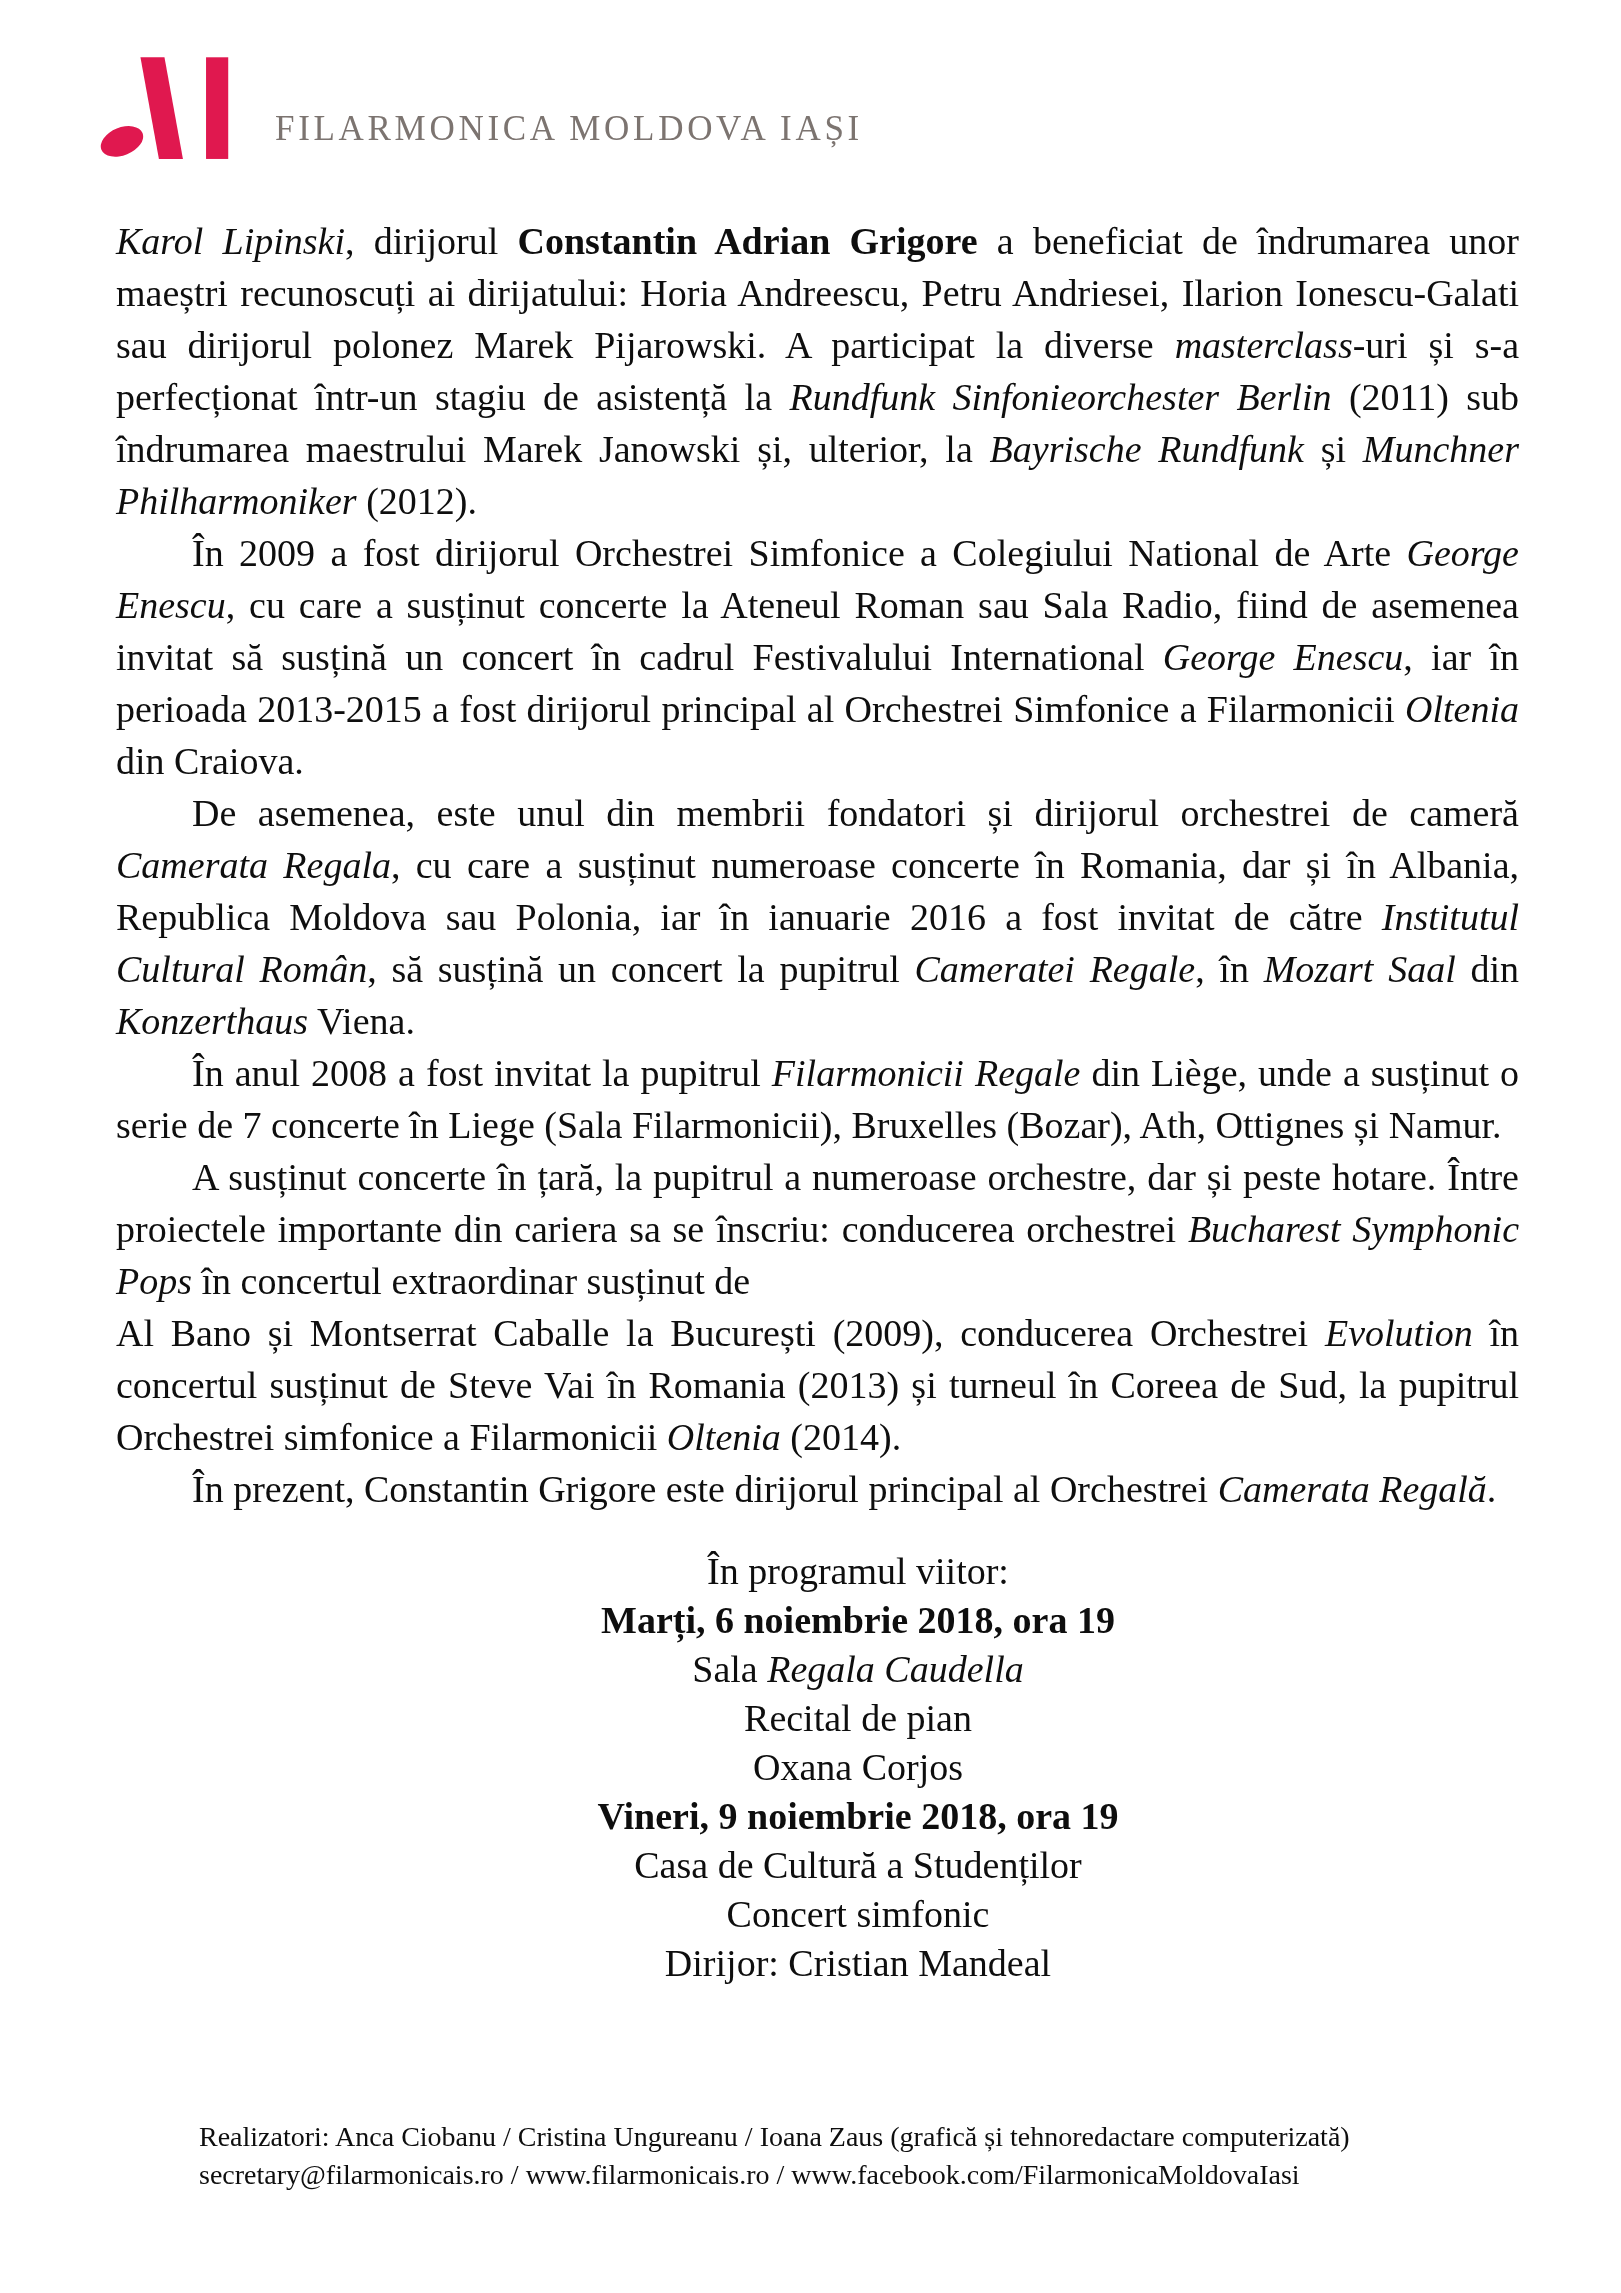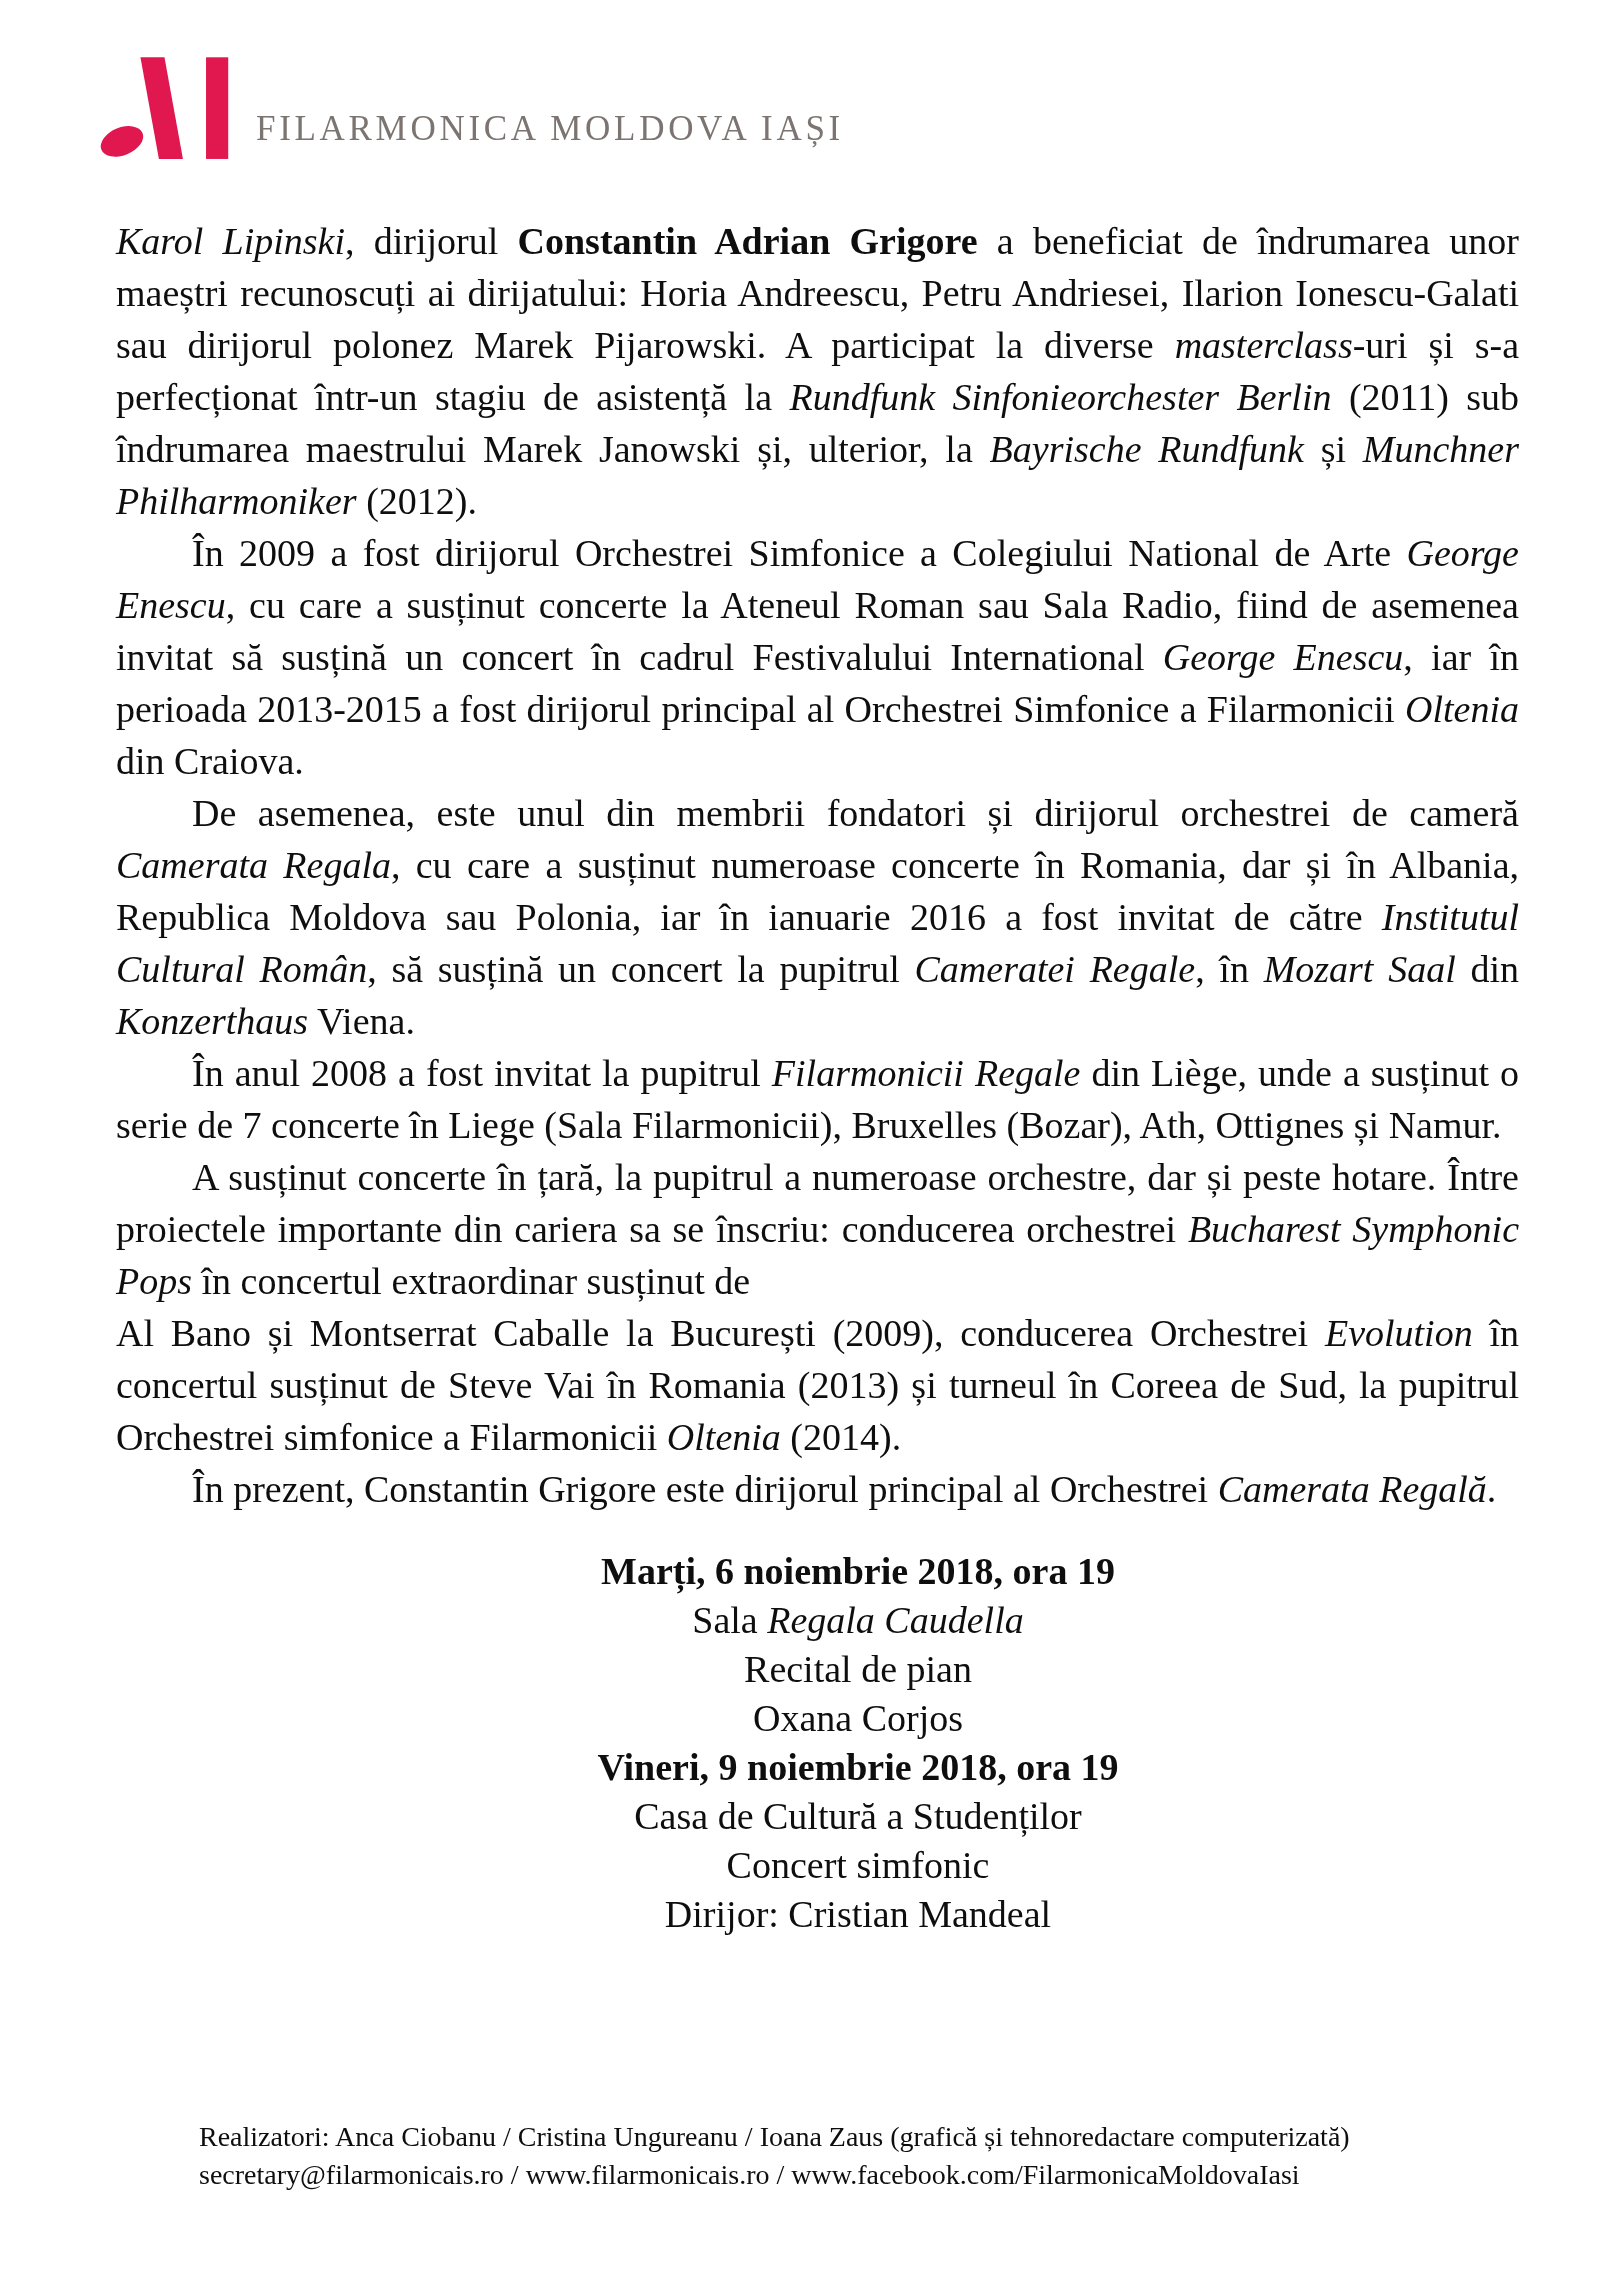--- a/index.html
+++ b/index.html
@@ -14,21 +14,21 @@
   }
   .logo {
     position: absolute;
     left: 97px;
     top: 48px;
     width: 134px;
     height: 111px;
   }
   .brand {
     position: absolute;
-    left: 256px;
+    left: 275px;
     top: 109px;
     font-size: 35px;
     letter-spacing: 3.7px;
     color: var(--brand-color, #7C7470);
     white-space: nowrap;
   }
   .body-text {
     position: absolute;
     left: 116px;
     top: 215px;
@@ -78,20 +78,21 @@
   <div class="body-text">
       <p class="para"><span class="it">Karol Lipinski</span><span>, dirijorul </span><span class="bd">Constantin Adrian Grigore</span><span> a beneficiat de îndrumarea unor maeștri recunoscuți ai dirijatului: Horia Andreescu, Petru Andriesei, Ilarion Ionescu-Galati sau dirijorul polonez Marek Pijarowski. A participat la diverse </span><span class="it">masterclass</span><span>-uri și s-a perfecționat într-un stagiu de asistență la </span><span class="it">Rundfunk Sinfonieorchester Berlin</span><span> (2011) sub îndrumarea maestrului Marek Janowski și, ulterior, la </span><span class="it">Bayrische Rundfunk</span><span> și </span><span class="it">Munchner Philharmoniker</span><span> (2012).</span></p>
       <p class="para"><span>În 2009 a fost dirijorul Orchestrei Simfonice a Colegiului National de Arte </span><span class="it">George Enescu</span><span>, cu care a susținut concerte la Ateneul Roman sau Sala Radio, fiind de asemenea invitat să susțină un concert în cadrul Festivalului International </span><span class="it">George Enescu</span><span>, iar în perioada 2013-2015 a fost dirijorul principal al Orchestrei Simfonice a Filarmonicii </span><span class="it">Oltenia</span><span> din Craiova.</span></p>
       <p class="para"><span>De asemenea, este unul din membrii fondatori și dirijorul orchestrei de cameră </span><span class="it">Camerata Regala</span><span>, cu care a susținut numeroase concerte în Romania, dar și în Albania, Republica Moldova sau Polonia, iar în ianuarie 2016 a fost invitat de către </span><span class="it">Institutul Cultural Român</span><span>, să susțină un concert la pupitrul </span><span class="it">Cameratei Regale</span><span>, în </span><span class="it">Mozart Saal</span><span> din </span><span class="it">Konzerthaus</span><span> Viena.</span></p>
       <p class="para"><span>În anul 2008 a fost invitat la pupitrul </span><span class="it">Filarmonicii Regale</span><span> din Liège, unde a susținut o serie de 7 concerte în Liege (Sala Filarmonicii), Bruxelles (Bozar), Ath, Ottignes și Namur.</span></p>
       <p class="para"><span>A susținut concerte în țară, la pupitrul a numeroase orchestre, dar și peste hotare. Între proiectele importante din cariera sa se înscriu: conducerea orchestrei </span><span class="it">Bucharest Symphonic Pops</span><span> în concertul extraordinar susținut de</span><br><span>Al Bano și Montserrat Caballe la București (2009), conducerea Orchestrei </span><span class="it">Evolution</span><span> în concertul susținut de Steve Vai în Romania (2013) și turneul în Coreea de Sud, la pupitrul Orchestrei simfonice a Filarmonicii </span><span class="it">Oltenia</span><span> (2014).</span></p>
       <p class="para"><span>În prezent, Constantin Grigore este dirijorul principal al Orchestrei </span><span class="it">Camerata Regală</span><span>.</span></p>
     </div>
 
   <div class="program">
+      <div class="program-line"><span>În programul viitor:</span></div>
       <div class="program-line"><span class="bd">Marți, 6 noiembrie 2018, ora 19</span></div>
       <div class="program-line"><span>Sala </span><span class="it">Regala Caudella</span></div>
       <div class="program-line"><span>Recital de pian</span></div>
       <div class="program-line"><span>Oxana Corjos</span></div>
       <div class="program-line"><span class="bd">Vineri, 9 noiembrie 2018, ora 19</span></div>
       <div class="program-line"><span>Casa de Cultură a Studenților</span></div>
       <div class="program-line"><span>Concert simfonic</span></div>
       <div class="program-line"><span>Dirijor: Cristian Mandeal</span></div>
     </div>
 

